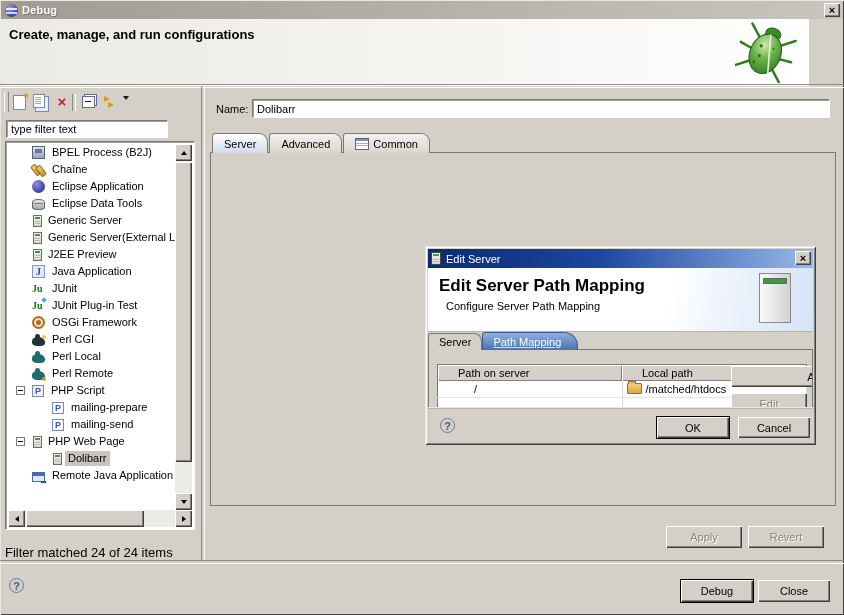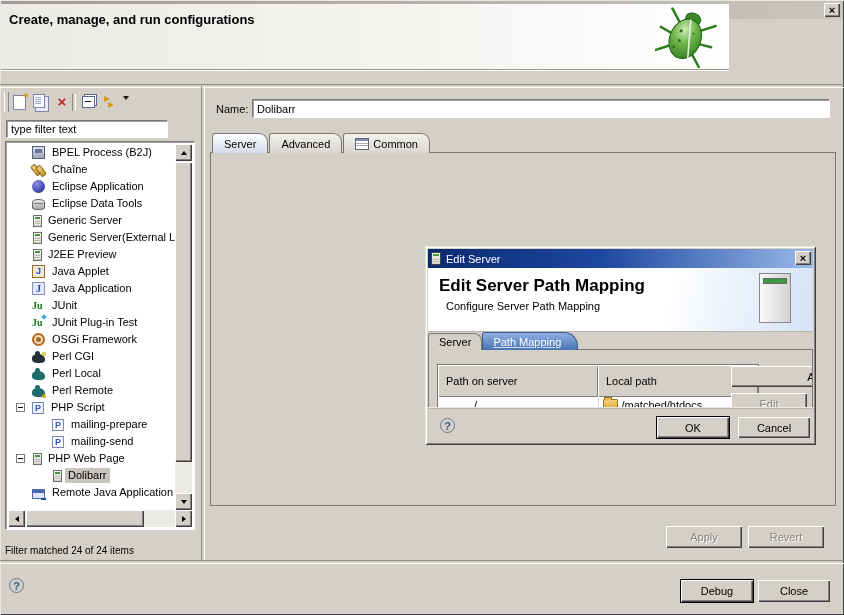--- a/index.html
+++ b/index.html
@@ -23,21 +23,21 @@
   .group>.legend{position:absolute;top:-8px;left:8px;background:#d4d0c8;padding:0 4px;font-size:11px;}
   
   .titlebar{left:1px;top:1px;width:842px;height:18px;background:linear-gradient(90deg,#a09c93,#c9c5bd);
             display:flex;align-items:center;padding-left:4px;box-sizing:border-box;}
   .titlebar .tt{color:#fff;font-weight:bold;margin-left:4px;letter-spacing:.2px;text-shadow:1px 1px 0 rgba(60,60,60,.4);}
   .eclipse-logo{width:13px;height:13px;border-radius:50%;background:radial-gradient(circle at 35% 30%,#9aa2e8,#4a50b8 55%,#23276e);position:relative;overflow:hidden;}
   .eclipse-logo::before{content:"";position:absolute;left:1px;right:1px;top:4px;height:2px;background:#e8ecff;}
   .eclipse-logo::after{content:"";position:absolute;left:1px;right:1px;top:8px;height:2px;background:#cdd4f5;}
   .win-x{top:3px;width:16px;height:14px;font-weight:bold;font-size:11px;line-height:12px;}
   
-  .banner{left:1px;top:4px;width:728px;height:65px;background:linear-gradient(90deg,#eceae5 0%,#f5f4f1 55%,#ffffff 100%);
+  .banner{left:1px;top:19px;width:808px;height:65px;background:linear-gradient(90deg,#eceae5 0%,#f5f4f1 55%,#ffffff 100%);
           border-bottom:1px solid #9a978f;box-shadow:0 1px 0 #fff;}
   .banner .bh{position:absolute;left:8px;top:8px;font-size:13px;font-weight:bold;}
   .bug{position:absolute;right:12px;top:2px;}
   
   .tb-grip{left:4px;top:92px;width:3px;height:20px;border-left:1px solid #fff;border-right:1px solid #8d8a83;}
   .tb-sep{top:94px;width:2px;height:17px;border-left:1px solid #8d8a83;border-right:1px solid #fff;}
   .tb-ic{top:92px;width:20px;height:20px;display:flex;align-items:center;justify-content:center;}
   .page{width:11px;height:13px;background:#fff;border:1px solid #7d86a8;position:relative;}
   .page.new::after{content:"*";position:absolute;right:-4px;top:-6px;color:#d69a1e;font-size:13px;font-weight:bold;}
   .pages{width:10px;height:12px;background:#fff;border:1px solid #7d86a8;position:relative;box-shadow:3px 3px 0 #e8ecf8,3px 3px 0 1px #7d86a8;margin:-3px 3px 0 -3px;}
@@ -96,21 +96,21 @@
   .ic-rjava::after{content:"";position:absolute;right:-2px;bottom:-2px;width:5px;height:2px;background:#2a4a90;}
   
   .vscroll{position:absolute;right:2px;top:2px;bottom:19px;width:17px;background:#ecebe5;}
   .hscroll{position:absolute;left:2px;right:2px;bottom:2px;height:17px;background:#ecebe5;}
   .sb-btn{position:absolute;width:17px;height:17px;background:#d4d0c8;box-shadow:inset 1px 1px 0 #fff, inset -1px -1px 0 #404040, inset -2px -2px 0 #808080;display:flex;align-items:center;justify-content:center;}
   .sb-thumb{position:absolute;background:#d4d0c8;box-shadow:inset 1px 1px 0 #fff, inset -1px -1px 0 #404040, inset -2px -2px 0 #808080;}
   .tri-up{width:0;height:0;border-left:3px solid transparent;border-right:3px solid transparent;border-bottom:4px solid #000;}
   .tri-down{width:0;height:0;border-left:3px solid transparent;border-right:3px solid transparent;border-top:4px solid #000;}
   .tri-left{width:0;height:0;border-top:3px solid transparent;border-bottom:3px solid transparent;border-right:4px solid #000;}
   .tri-right{width:0;height:0;border-top:3px solid transparent;border-bottom:3px solid transparent;border-left:4px solid #000;}
-  .status-line{left:5px;top:545px;font-size:10px;}
+  .status-line{left:5px;top:545px;font-size:13px;}
   
   .sash{left:201px;top:86px;width:2px;height:474px;border-left:1px solid #8d8a83;border-right:1px solid #fff;}
   .top-groove{left:0;top:84px;width:844px;}
   .tabs{left:212px;top:133px;height:20px;display:flex;z-index:2;}
   .tab{border:1px solid #7a7a74;border-bottom:none;border-radius:3px 9px 0 0;padding:3px 11px 2px;margin-right:1px;
        background:linear-gradient(#f2f1ee,#d9d6ce);display:flex;align-items:center;gap:4px;}
   .tab.active{background:linear-gradient(180deg,#fefefd,#d3dcec);position:relative;z-index:3;}
   .grid-ic{width:12px;height:10px;background:#fff;border:1px solid #667;position:relative;}
   .grid-ic::before{content:"";position:absolute;left:0;right:0;top:0;height:2px;background:#7a90c0;}
   .grid-ic::after{content:"";position:absolute;left:0;right:0;top:4px;height:1px;background:#aab;box-shadow:0 2px 0 #aab;}
@@ -138,21 +138,21 @@
   .dlg-header .h1{position:absolute;left:11px;top:8px;font-size:17px;font-weight:bold;}
   .dlg-header .h2{position:absolute;left:18px;top:32px;font-size:11px;}
   .server-art{position:absolute;right:22px;top:5px;width:32px;height:50px;background:linear-gradient(90deg,#fafafa,#d2d2d2);border:1px solid #888;box-sizing:border-box;}
   .server-art::before{content:"";position:absolute;left:3px;right:3px;top:4px;height:4px;background:#3f9a3f;border:1px solid #666;}
   .server-art::after{content:"";position:absolute;left:3px;right:3px;bottom:3px;height:18px;background:repeating-linear-gradient(#b8b8b0 0 1px,#ececе6 1px 3px);}
   .dtabs{position:absolute;left:3px;top:85px;height:19px;display:flex;align-items:flex-end;z-index:2;}
   .dtab{border:1px solid #7a7a74;border-bottom:none;border-radius:3px 8px 0 0;padding:2px 10px;background:#d4d0c8;}
   .dtab.active{background:linear-gradient(180deg,#8fb0e4,#4a72b0);color:#fff;border-color:#3a5a90;border-radius:3px 14px 0 0;padding:3px 16px 2px 10px;position:relative;z-index:3;text-decoration:underline;text-decoration-color:#cfe0f8;}
   .dpane{position:absolute;left:3px;top:103px;width:385px;height:63px;border:1px solid #7a7a74;background:#d4d0c8;box-sizing:border-box;overflow:hidden;z-index:1;}
   .ptable{position:absolute;left:8px;top:14px;width:288px;border:1px solid #7a7a74;background:#fff;border-collapse:collapse;table-layout:fixed;}
-  .ptable th{width:144px;height:32px;background:#d4d0c8;box-shadow:inset 1px 1px 0 #fff, inset -1px -1px 0 #808080;font-weight:normal;text-align:left;padding:0 8px;font-size:11px;}
+  .ptable th{width:144px;height:16px;background:#d4d0c8;box-shadow:inset 1px 1px 0 #fff, inset -1px -1px 0 #808080;font-weight:normal;text-align:left;padding:0 20px;font-size:11px;}
   .ptable td{height:16px;padding:0 4px;font-size:11px;border-right:1px solid #d8d8d2;white-space:nowrap;}
   .ptable .rule{border-top:1px solid #e4e4de;}
   .folder{display:inline-block;width:13px;height:9px;background:linear-gradient(#f4cf7a,#dca83c);border:1px solid #9a7414;border-radius:1px;position:relative;vertical-align:-1px;margin-right:4px;}
   .folder::before{content:"";position:absolute;left:0;top:-3px;width:6px;height:2px;background:#e8bc56;border:1px solid #9a7414;border-bottom:none;border-radius:1px 1px 0 0;}
   .dlg-bottom{position:absolute;left:3px;bottom:3px;right:3px;height:33px;background:#d4d0c8;z-index:4;border-top:1px solid #b8b5ae;box-shadow:0 -1px 0 #e8e6e1;}
   .help-circle{width:15px;height:15px;border-radius:50%;border:1px solid #6a7a9a;color:#3b5a82;font-weight:bold;font-size:11px;display:flex;align-items:center;justify-content:center;box-sizing:border-box;}
   
   .bottom-groove{left:0;top:560px;width:844px;}
 </style>
 </head>
@@ -241,25 +241,20 @@
         <span class="tree-icon ic-server"></span>
         <span class="tree-label">Generic Server(External La</span>
       </div>
       <div class="tree-row">
 
         <span class="tree-icon ic-server"></span>
         <span class="tree-label">J2EE Preview</span>
       </div>
       <div class="tree-row">
 
-        <span class="tree-icon ic-applet"></span>
-        <span class="tree-label">Java Applet</span>
-      </div>
-      <div class="tree-row">
-
         <span class="tree-icon ic-java"></span>
         <span class="tree-label">Java Application</span>
       </div>
       <div class="tree-row">
 
         <span class="tree-icon ic-junit"></span>
         <span class="tree-label">JUnit</span>
       </div>
       <div class="tree-row">
 

